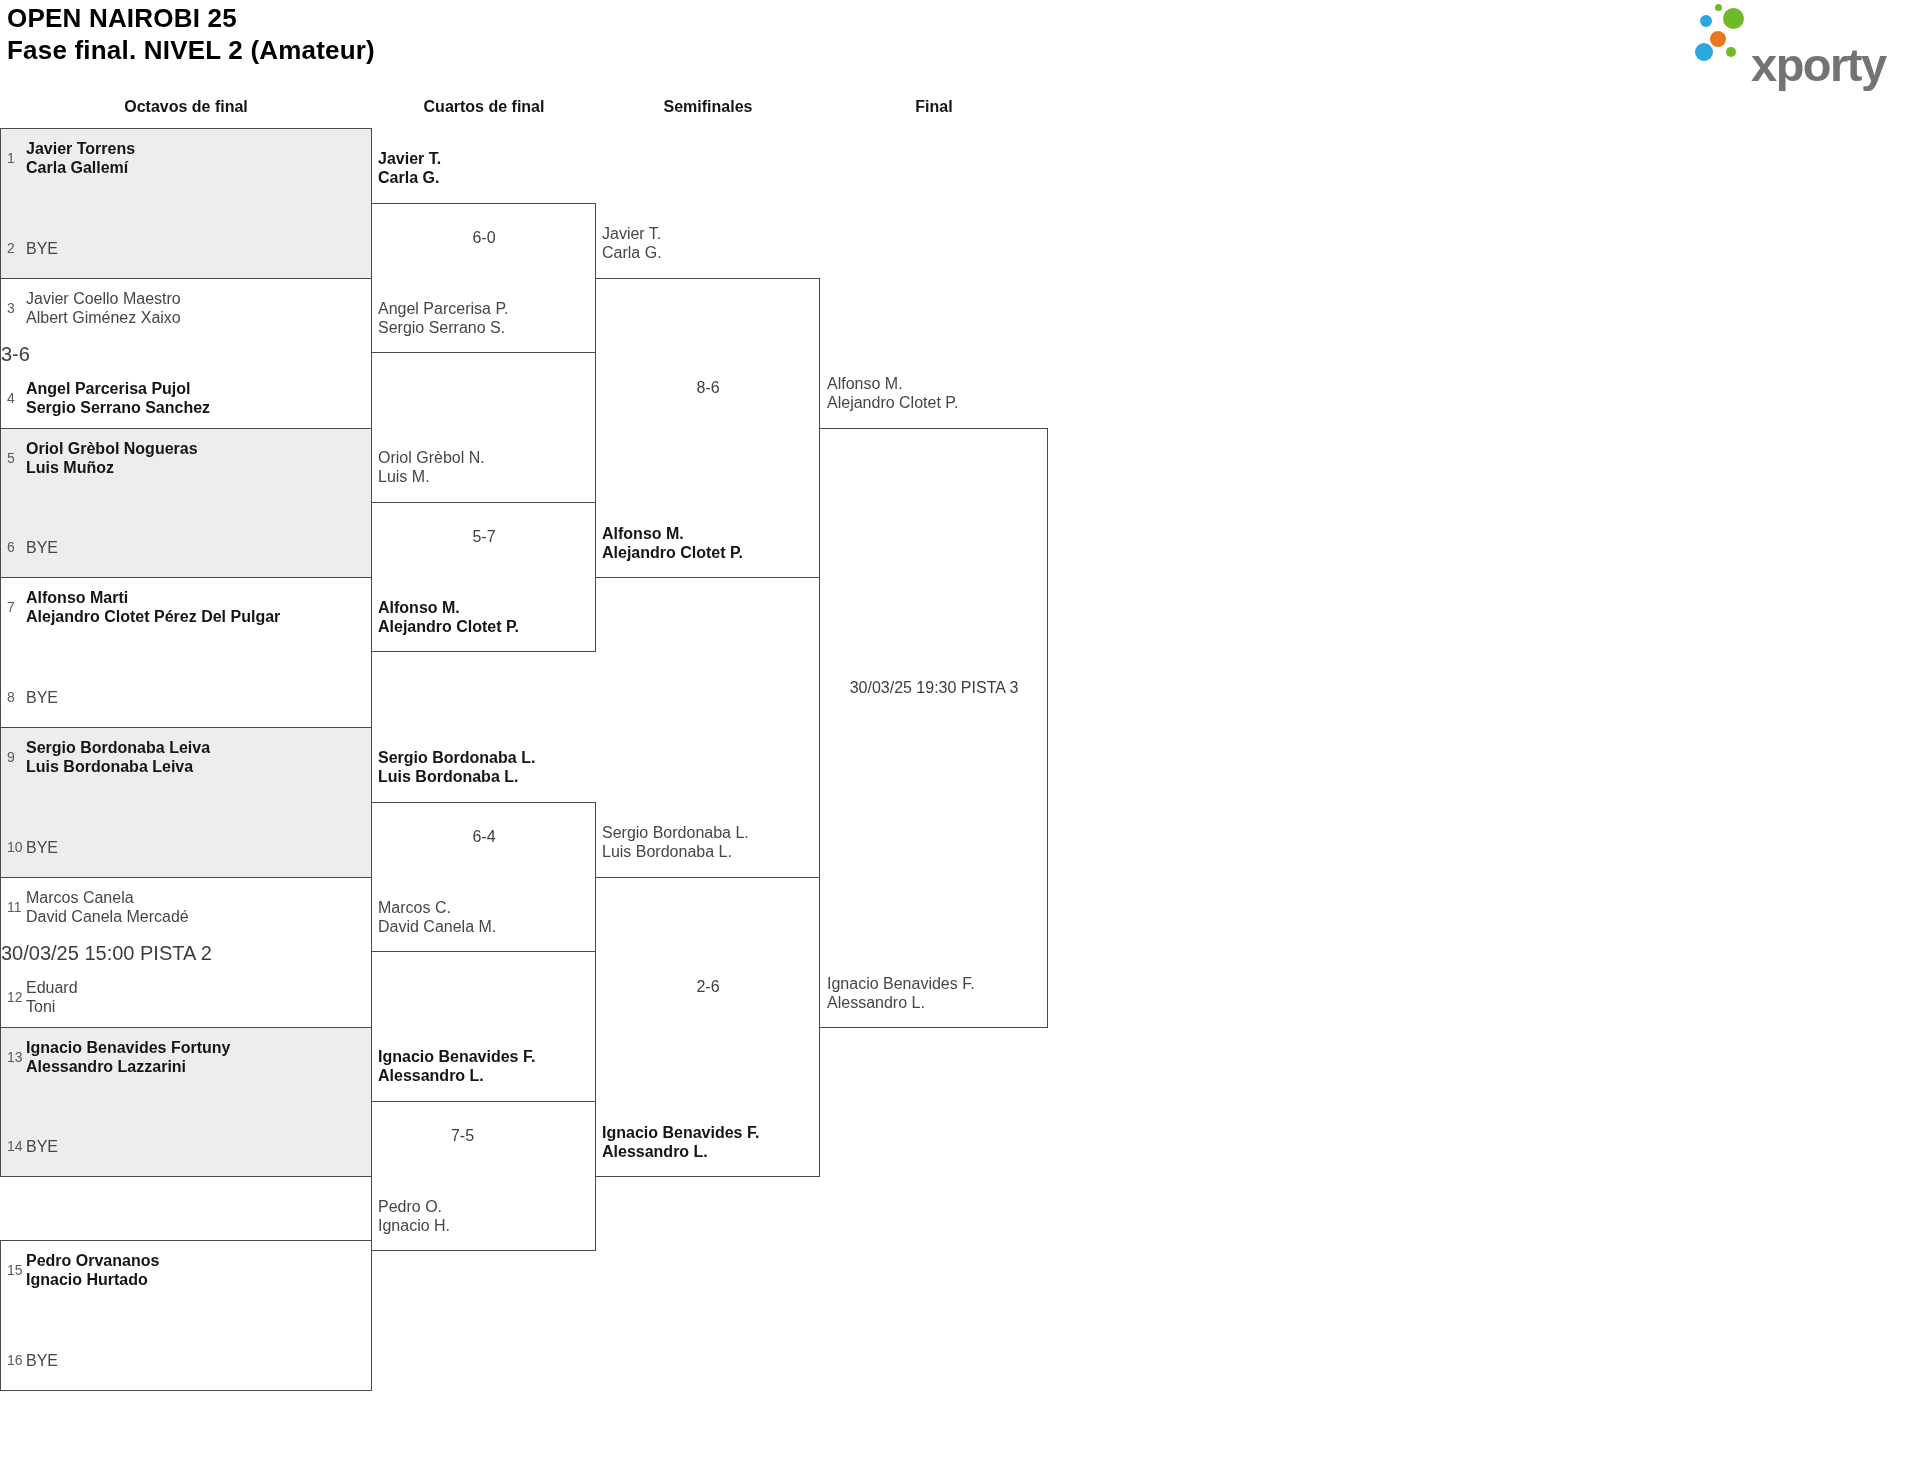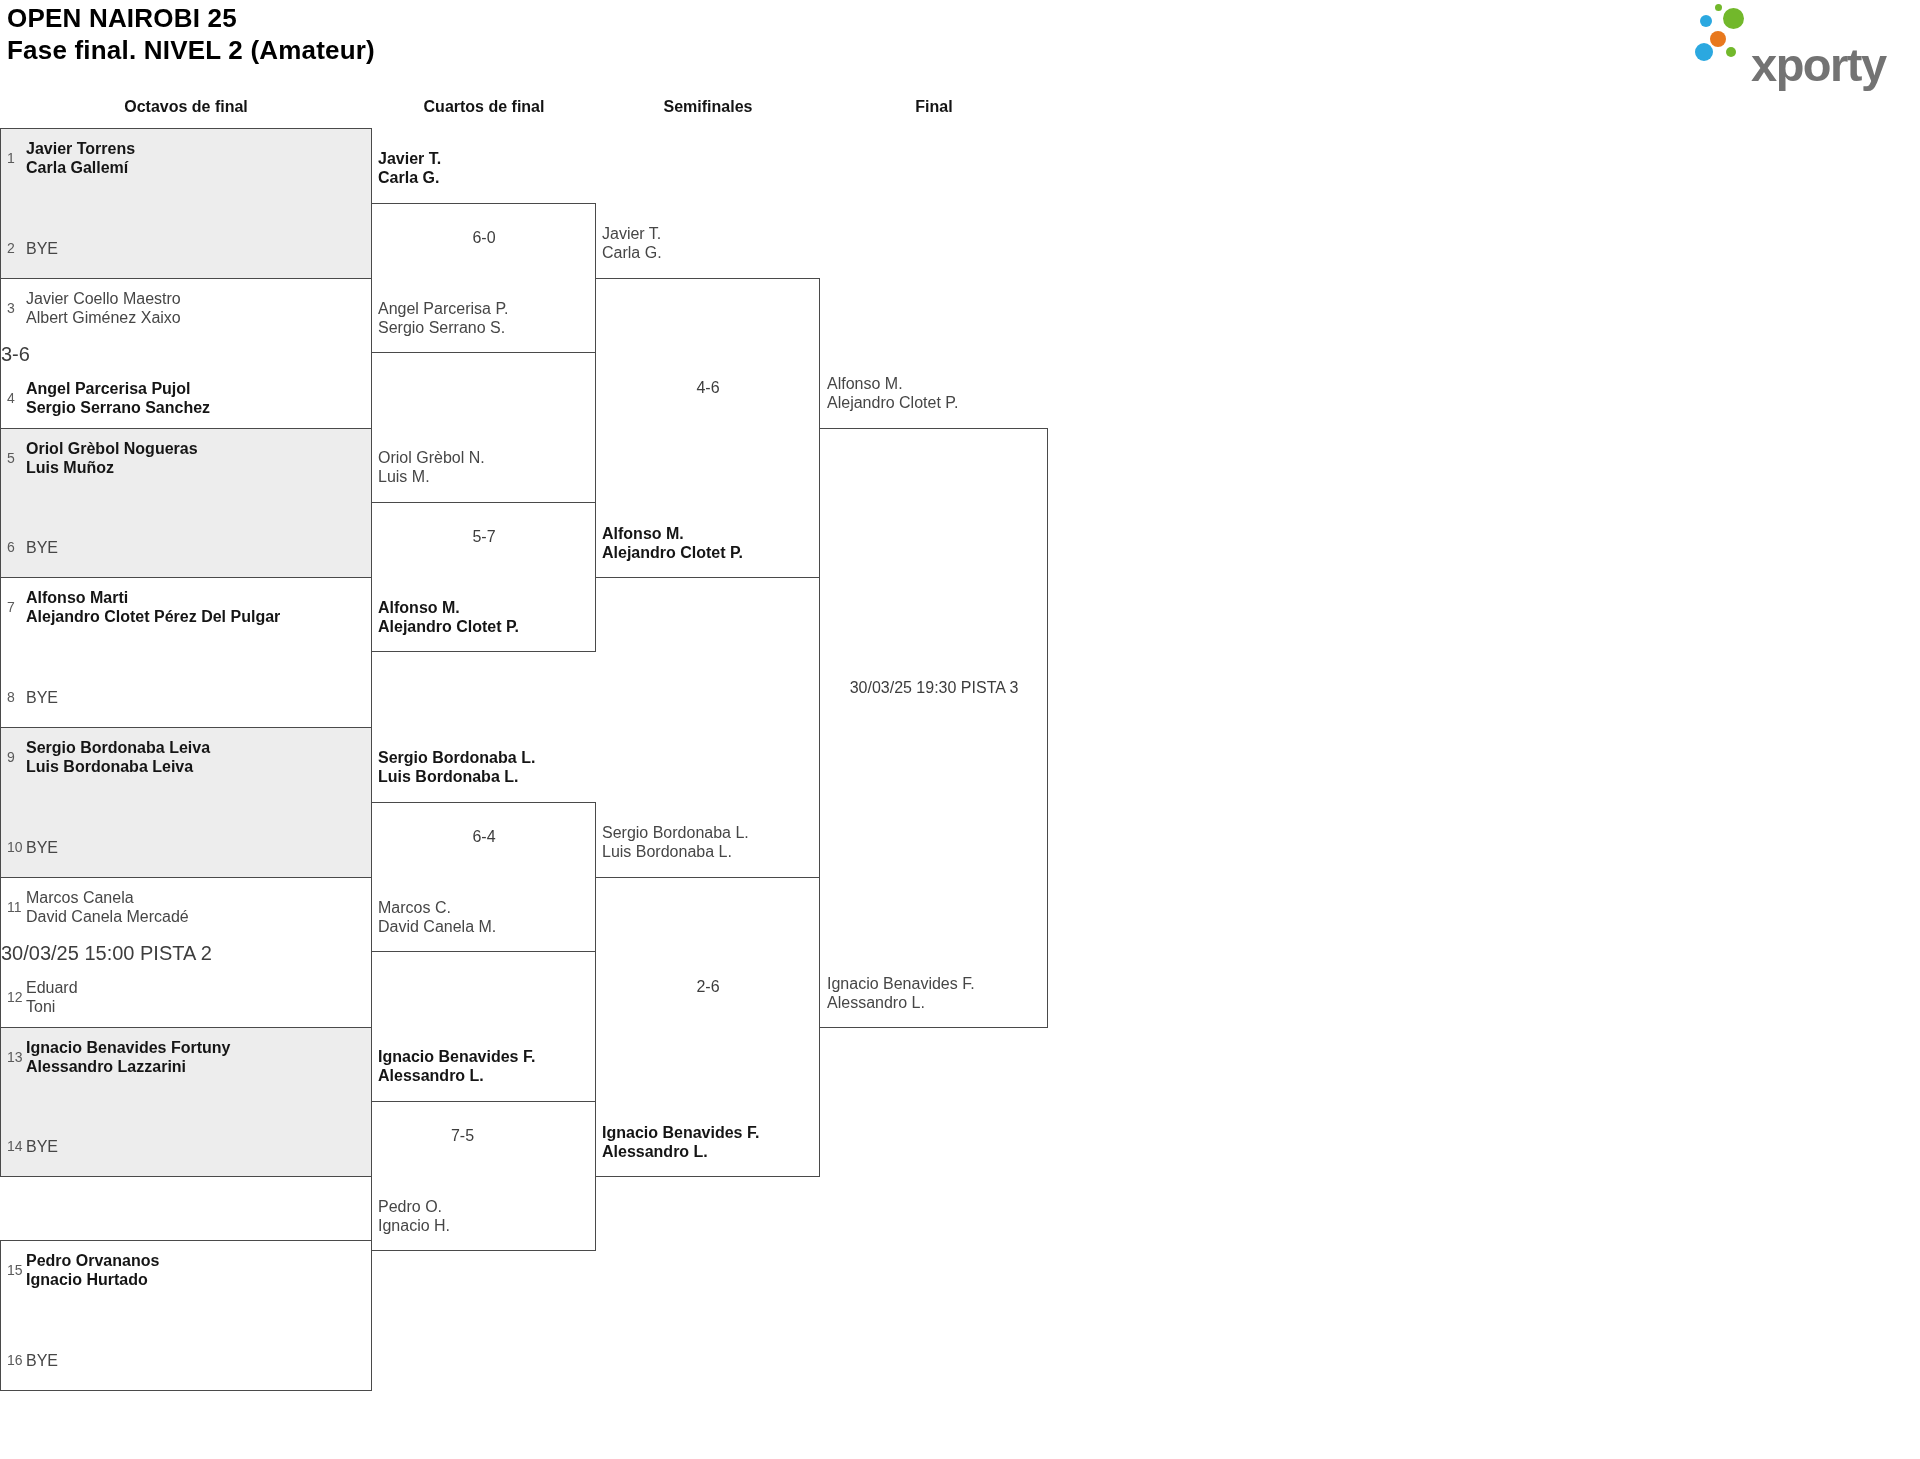--- a/index.html
+++ b/index.html
@@ -240,21 +240,21 @@
       <div>Ignacio H.</div>
   </div>
 
   <div class="rbox" style="left:595px;top:278px;width:225px;height:300px;"></div>
   <div class="rbox" style="left:595px;top:877px;width:225px;height:300px;"></div>
 
   <div class="team" style="left:602px;top:224px;">
     <div>Javier T.</div>
       <div>Carla G.</div>
   </div>
-  <div class="score" style="left:596px;top:378px;width:224px;">4-6</div>
+  <div class="score" style="left:596px;top:378px;width:224px;">8-6</div>
   <div class="team w" style="left:602px;top:524px;">
     <div>Alfonso M.</div>
       <div>Alejandro Clotet P.</div>
   </div>
 
   <div class="team" style="left:602px;top:823px;">
     <div>Sergio Bordonaba L.</div>
       <div>Luis Bordonaba L.</div>
   </div>
   <div class="score" style="left:596px;top:977px;width:224px;">2-6</div>

